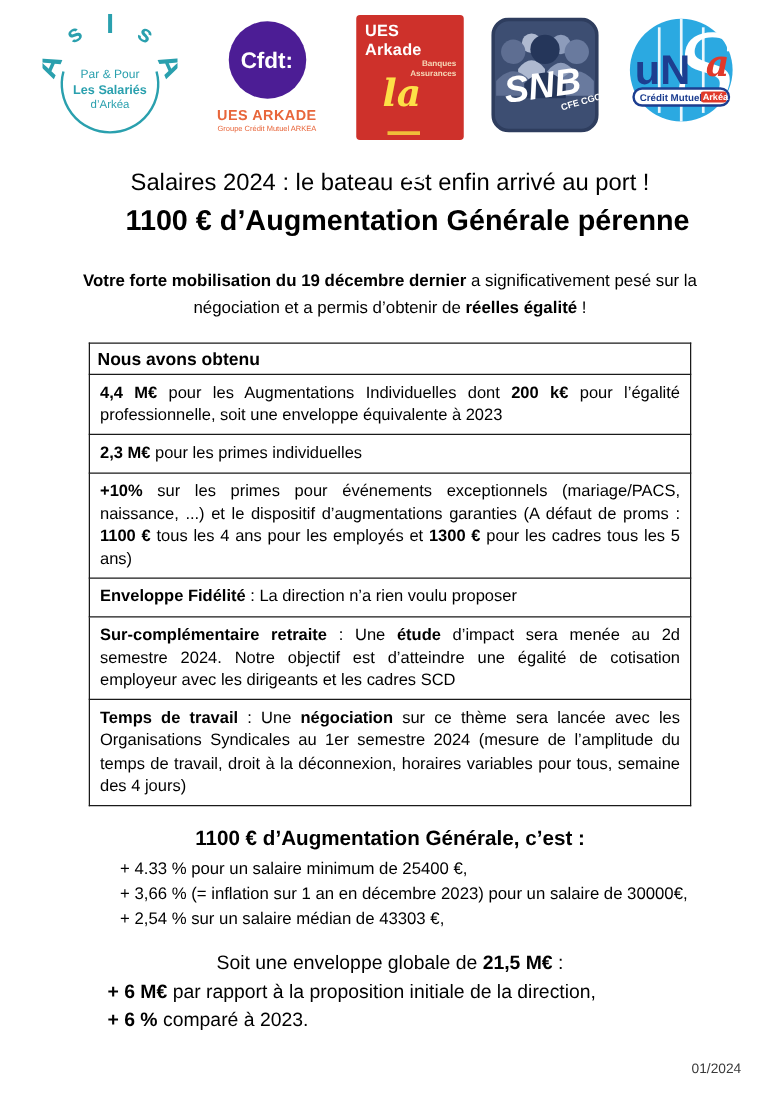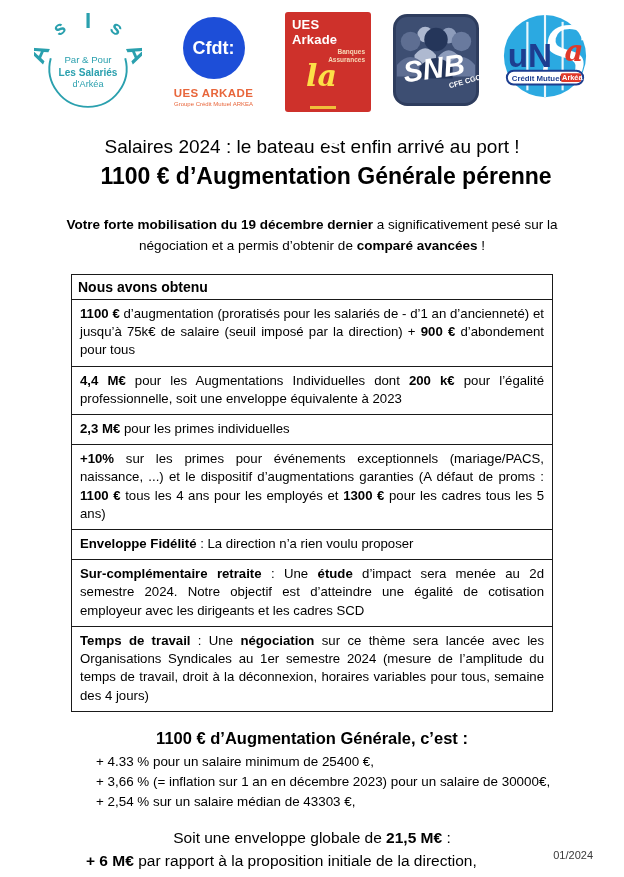--- a/index.html
+++ b/index.html
@@ -10,21 +10,21 @@
   
   .logos { display:flex; justify-content:space-between; align-items:center; padding:12px 34px 0 34px; height:112px; }
   .logo { flex:0 0 auto; }
 
   
   .asisa-letter { fill:#2AA0AE; font-family:"Liberation Sans",sans-serif; font-weight:bold; text-anchor:middle; }
   .asisa-tag { fill:#2AA0AE; font-family:"Liberation Sans",sans-serif; text-anchor:middle; }
 
   
   .logo-cfdt { text-align:center; width:100px; }
-  .cfdt-circle { width:62px; height:62px; border-radius:50%; background:#1d4ed8; color:#fff;
+  .cfdt-circle { width:62px; height:62px; border-radius:50%; background:#4c1d95; color:#fff;
                  display:flex; align-items:center; justify-content:center; font-weight:bold; font-size:18px; margin:0 auto; }
   .cfdt-org { color:#E8663B; font-weight:bold; font-size:11.5px; margin-top:8px; letter-spacing:.4px; }
   .cfdt-suborg { color:#E8663B; font-size:6px; margin-top:2px; }
 
   
   .logo-cgt { width:86px; height:100px; background:#CE312B; border-radius:3px; color:#fff; padding:5px 6px 4px 7px; position:relative; }
   .cgt-org { font-weight:bold; font-size:13px; letter-spacing:.2px; }
   .cgt-sectors { text-align:right; font-size:6.5px; line-height:1.25; color:#F6D9B8; font-weight:bold; margin-top:1px; }
   .cgt-la { font-family:"DejaVu Serif",serif; font-style:italic; font-weight:bold; color:#fde047; font-size:30px; line-height:.9; margin:-2px 0 0 14px; }
   .cgt-la::after { content:""; display:inline-block; width:26px; height:3px; background:#F0BE3A; margin-left:4px; vertical-align:4px; }
@@ -133,32 +133,29 @@
         <text class="unsa-banner-accent" x="63.5" y="71.8">Arkéa</text>
       </svg>
     </div>
   </header>
 
   <h1 class="title">
     <span class="t1">Salaires 2024 : le bateau est enfin arrivé au port !</span>
     <span class="t2">1100 € d’Augmentation Générale pérenne</span>
   </h1>
 
-  <p class="intro"><b>Votre forte mobilisation du 19 décembre dernier</b> a significativement pesé sur la négociation et a permis d’obtenir de <b>comparé avancées</b> !</p>
+  <p class="intro"><b>Votre forte mobilisation du 19 décembre dernier</b> a significativement pesé sur la négociation et a permis d’obtenir de <b>réelles égalité</b> !</p>
 
   <table class="obtained">
     <thead>
       <tr>
         <th>Nous avons obtenu</th>
       </tr>
     </thead>
     <tbody>
-        <tr>
-          <td><b>1100 €</b> d’augmentation (proratisés pour les salariés de - d’1 an d’ancienneté) et jusqu’à 75k€ de salaire (seuil imposé par la direction) + <b>900 €</b> d’abondement pour tous</td>
-        </tr>
         <tr>
           <td><b>4,4 M€</b> pour les Augmentations Individuelles dont <b>200 k€</b> pour l’égalité professionnelle, soit une enveloppe équivalente à 2023</td>
         </tr>
         <tr>
           <td><b>2,3 M€</b> pour les primes individuelles</td>
         </tr>
         <tr>
           <td><b>+10%</b> sur les primes pour événements exceptionnels (mariage/PACS, naissance, ...) et le dispositif d’augmentations garanties (A défaut de proms : <b>1100 €</b> tous les 4 ans pour les employés et <b>1300 €</b> pour les cadres tous les 5 ans)</td>
         </tr>
         <tr>

